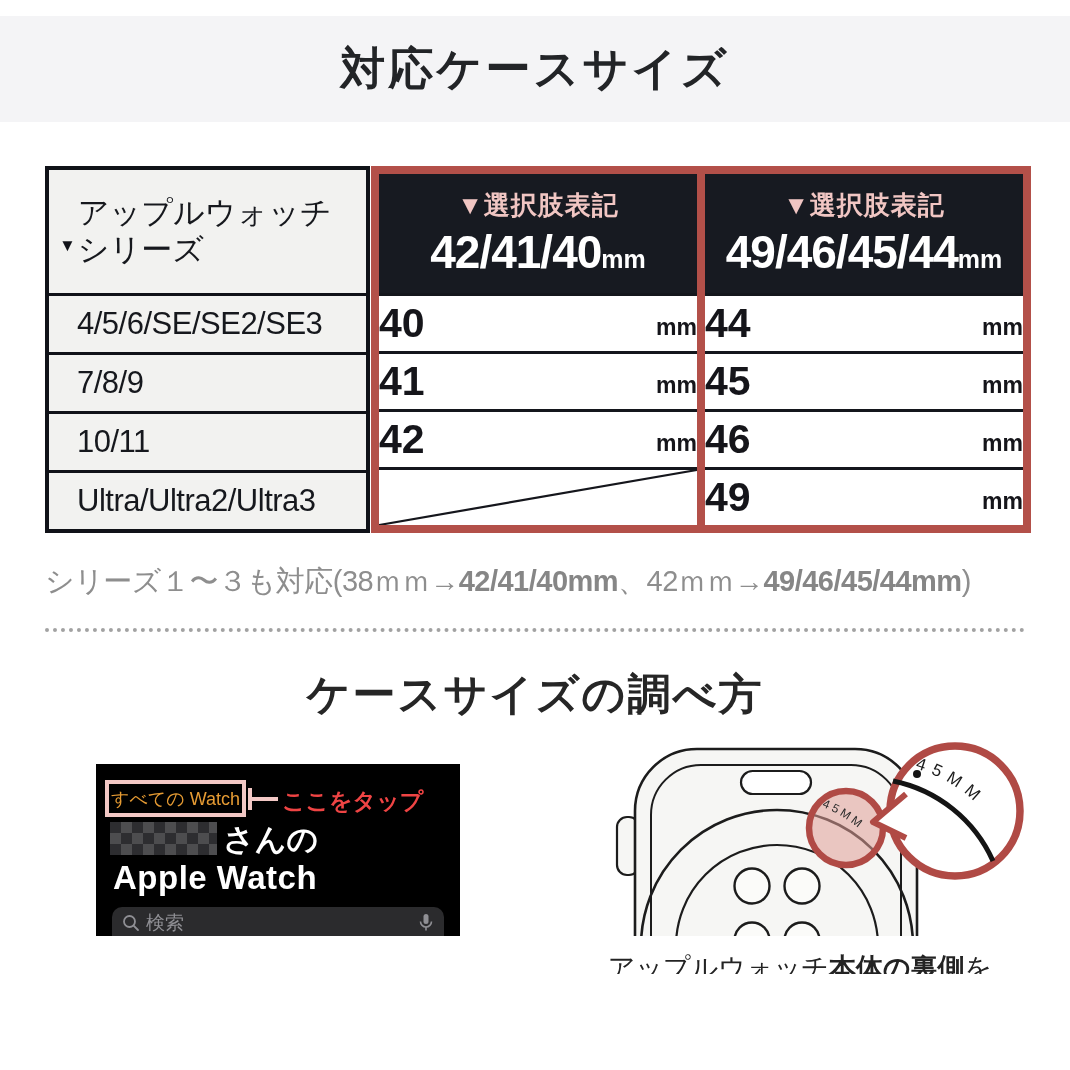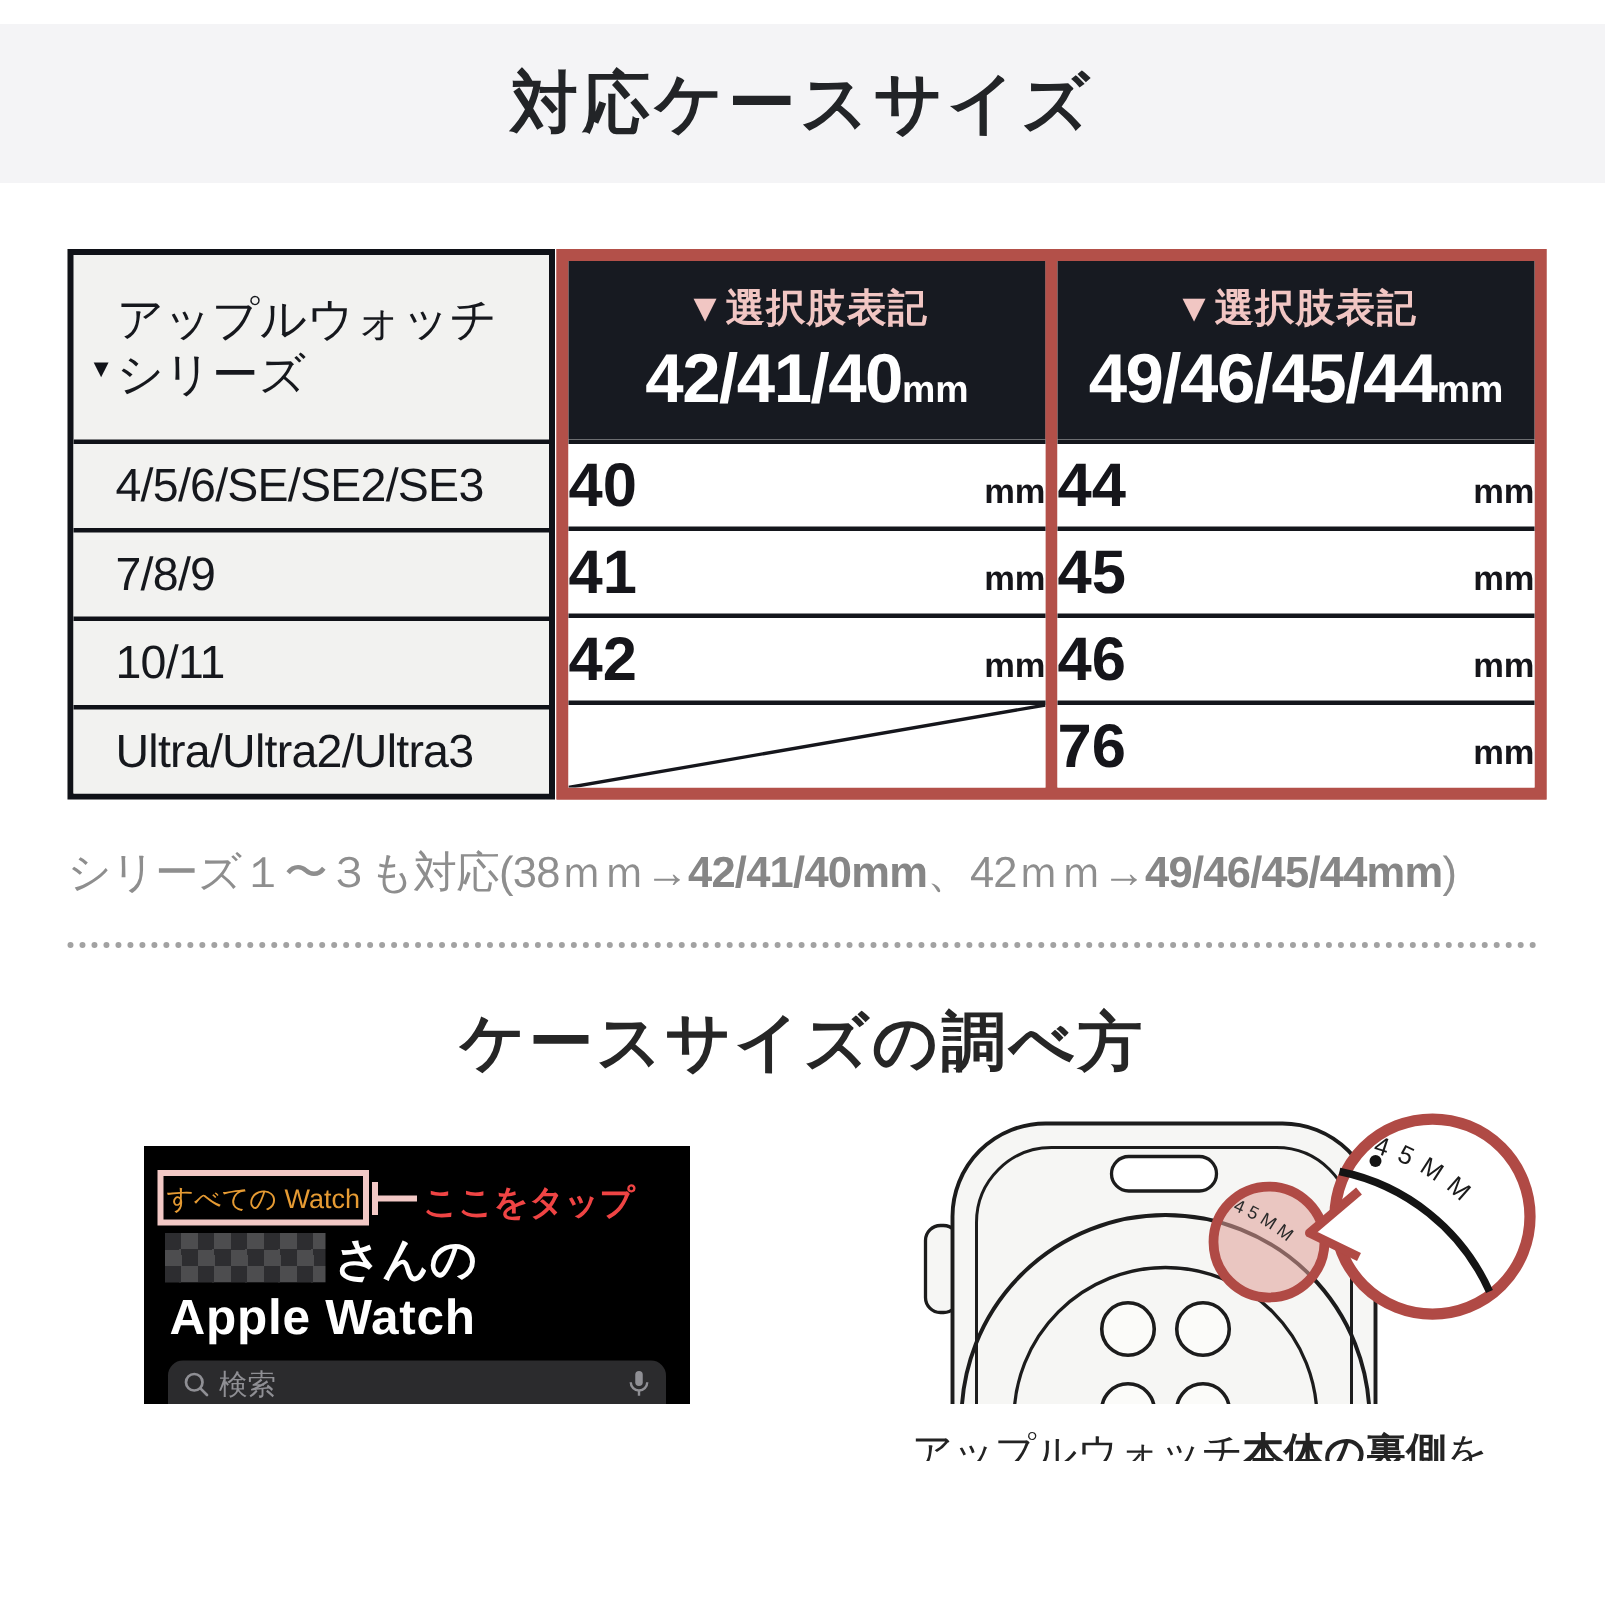--- a/index.html
+++ b/index.html
@@ -130,21 +130,21 @@
         </div>
         <div class="val-cell">
           <span class="num">45</span>
             <span class="unit">mm</span>
         </div>
         <div class="val-cell">
           <span class="num">46</span>
             <span class="unit">mm</span>
         </div>
         <div class="val-cell">
-          <span class="num">76</span>
+          <span class="num">49</span>
             <span class="unit">mm</span>
         </div>
       </div>
     </div>
   </div>
 
   <div class="note">
     <span>シリーズ１〜３も対応(38ｍｍ→</span><b>42/41/40mm</b><span>、42ｍｍ→</span><b>49/46/45/44mm</b><span>)</span>
   </div>
 

